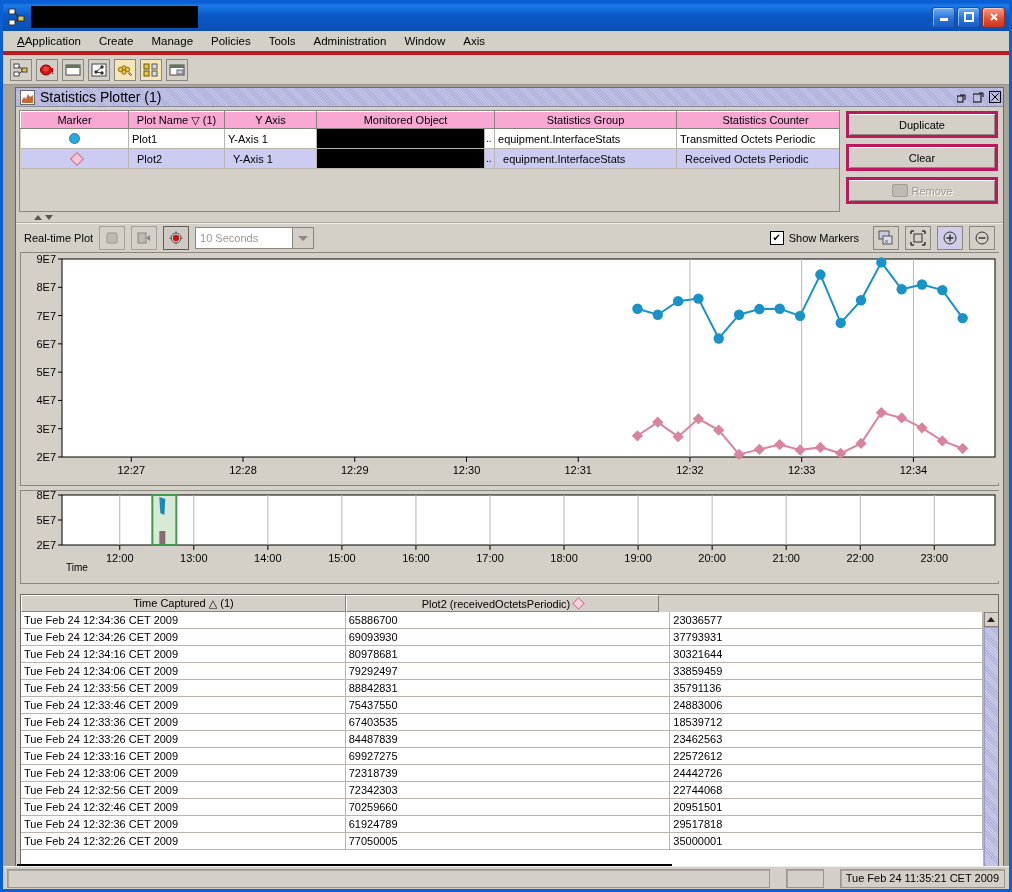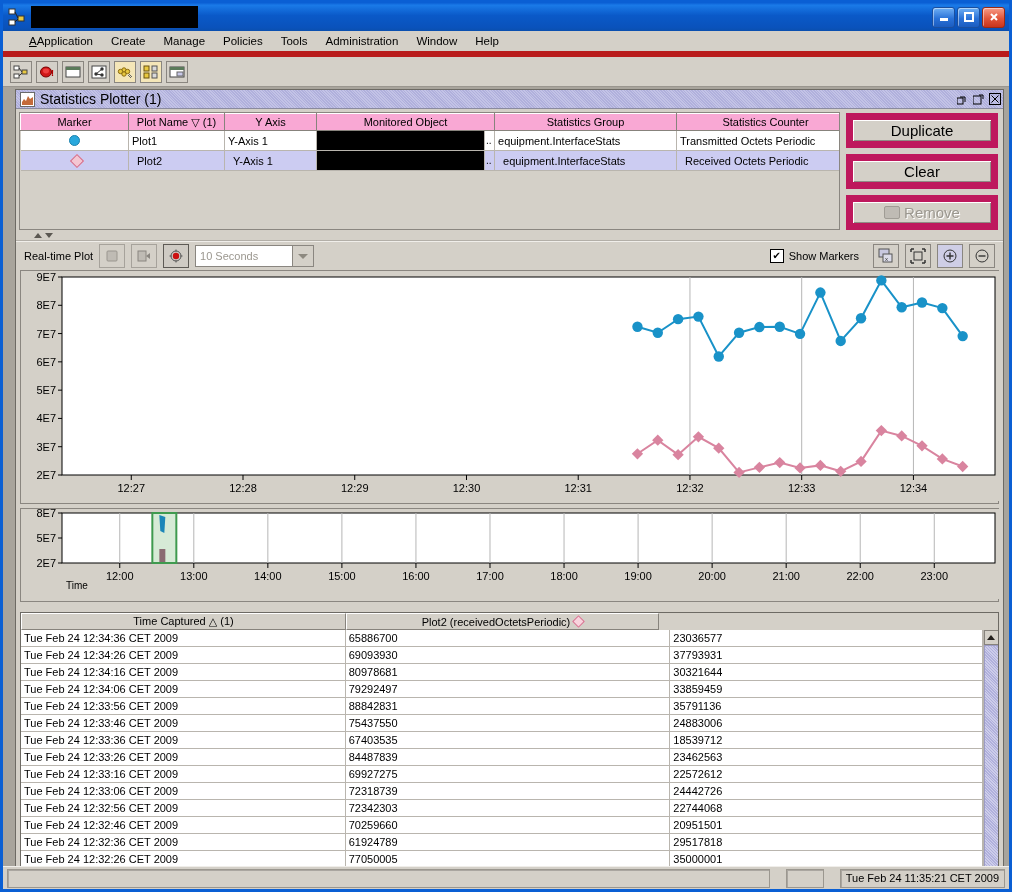--- a/index.html
+++ b/index.html
@@ -36,22 +36,22 @@
     color:#fff;font-size:11px;font-weight:bold;line-height:1;
     box-shadow:inset 1px 1px 0 rgba(255,255,255,.45);
   }
   .tb-btn.close{
     background:linear-gradient(to bottom,#f79d88,#e2553a 55%,#c8341c);
     border:1px solid #9b2a15;
   }
   
   .menubar{
     height:20px;flex:0 0 20px;background:#d4d0c8;
-    display:flex;align-items:center;padding-left:17px;gap:0;
-    border-bottom:6px solid #b91c1c;
+    display:flex;align-items:center;padding-left:5px;gap:0;
+    border-bottom:4px solid #b91c1c;
   }
   .menu-item{padding:2px 9px;color:#000;font-size:11.5px;cursor:default;}
   .menu-item u{text-decoration:underline;}
   
   .toolbar{
     height:29px;flex:0 0 29px;background:#d4d0c8;
     display:flex;align-items:center;padding-left:7px;gap:4px;
     border-bottom:1px solid #9a968f;
   }
   .tbtn{
@@ -96,23 +96,23 @@
     border-bottom:1px solid #b9b5ae;border-right:1px solid #b9b5ae;
     height:19px;padding:0 3px;color:#000;white-space:nowrap;overflow:hidden;
   }
   tr.row-odd td{background:#ffffff;}
   tr.row-sel td{background:#ccccf2;padding-left:8px;}
   td.blackbox{background:#000 !important;}
   .mk-circle{width:9px;height:9px;border-radius:50%;background:#29a8dd;border:1px solid #1b82ad;margin:0 auto;}
   .mk-diamond{width:8px;height:8px;background:#f4c6d2;border:1px solid #d06a8a;transform:rotate(45deg);margin:0 auto;}
   .plots-btns{flex:0 0 152px;padding:1px 2px 0 6px;display:flex;flex-direction:column;gap:6px;}
   .pbtn{
-    height:21px;background:#d4d0c8;border:7px solid #be185d;
+    height:21px;background:#d4d0c8;border:3px solid #be185d;
     box-shadow:inset 1px 1px 0 #fff, inset -1px -1px 0 #908c85;
-    display:flex;align-items:center;justify-content:center;font-size:15px;color:#000;
+    display:flex;align-items:center;justify-content:center;font-size:11px;color:#000;
   }
   .pbtn.disabled{color:#9b978f;text-shadow:1px 1px 0 #fff;}
   .pbtn .rico{width:14px;height:11px;margin-right:4px;background:#bfbbb4;border:1px solid #a09c95;border-radius:2px;}
 
   .splitbar{flex:0 0 10px;background:#d4d0c8;display:flex;align-items:center;padding-left:18px;gap:3px;border-bottom:1px solid #b3afa8;}
   .splitbar i{width:0;height:0;border-left:4px solid transparent;border-right:4px solid transparent;}
   .sp-up{border-bottom:5px solid #5b5852;}
   .sp-dn{border-top:5px solid #5b5852;}
 
   
@@ -224,21 +224,21 @@
   </div>
 
   <div class="menubar">
     <div class="menu-item"><u>A</u><span style="margin-left:-8.5px;padding-left:8.5px">Application</span></div>
     <div class="menu-item"><span>Create</span></div>
     <div class="menu-item"><span>Manage</span></div>
     <div class="menu-item"><span>Policies</span></div>
     <div class="menu-item"><span>Tools</span></div>
     <div class="menu-item"><span>Administration</span></div>
     <div class="menu-item"><span>Window</span></div>
-    <div class="menu-item"><span>Help</span></div>
+    <div class="menu-item"><span>Axis</span></div>
   </div>
 
   <div class="toolbar">
     <div class="tbtn">
       <svg width="16" height="16" viewBox="0 0 16 16">
         <rect x="1" y="2" width="5" height="4" fill="#fff" stroke="#444"></rect>
         <rect x="9" y="6" width="5" height="4" fill="#e8c840" stroke="#444"></rect>
         <rect x="1" y="10" width="5" height="4" fill="#fff" stroke="#444"></rect>
         <path d="M6 4 L9 8 M6 12 L9 9" stroke="#333" fill="none"></path>
       </svg>

